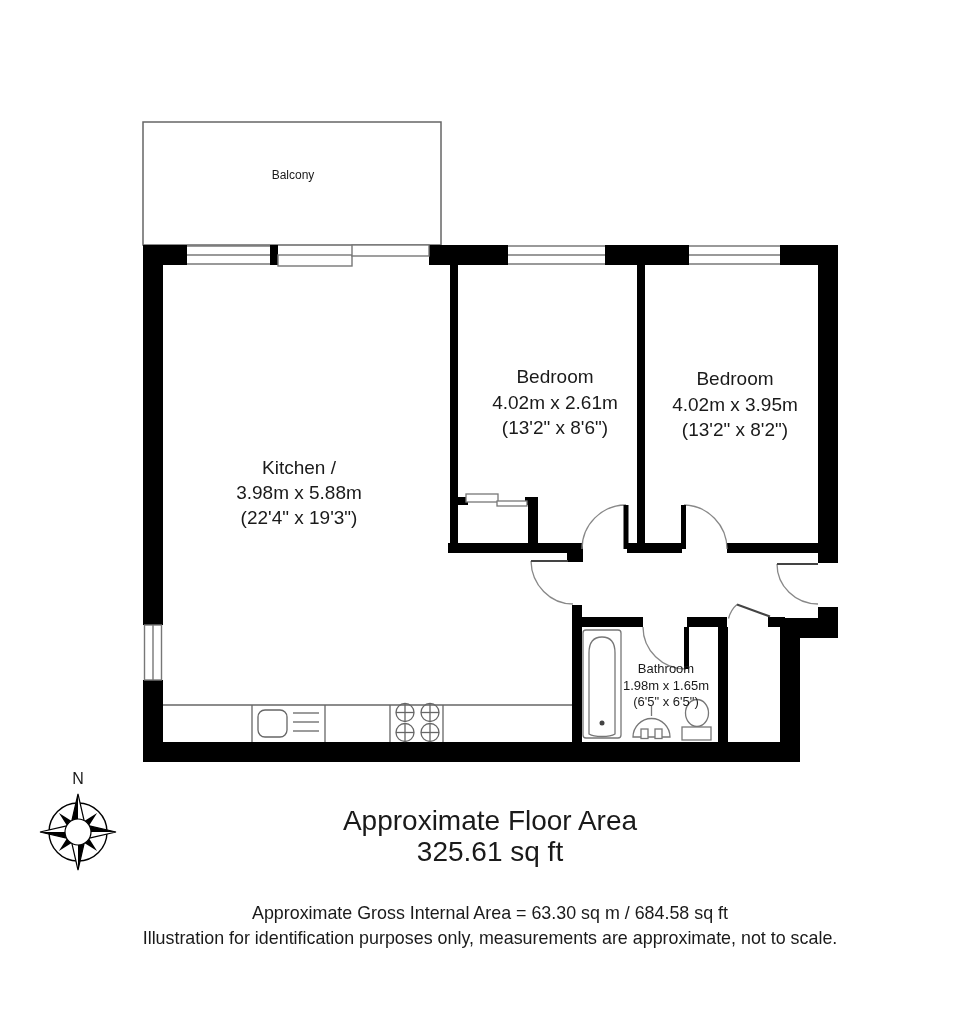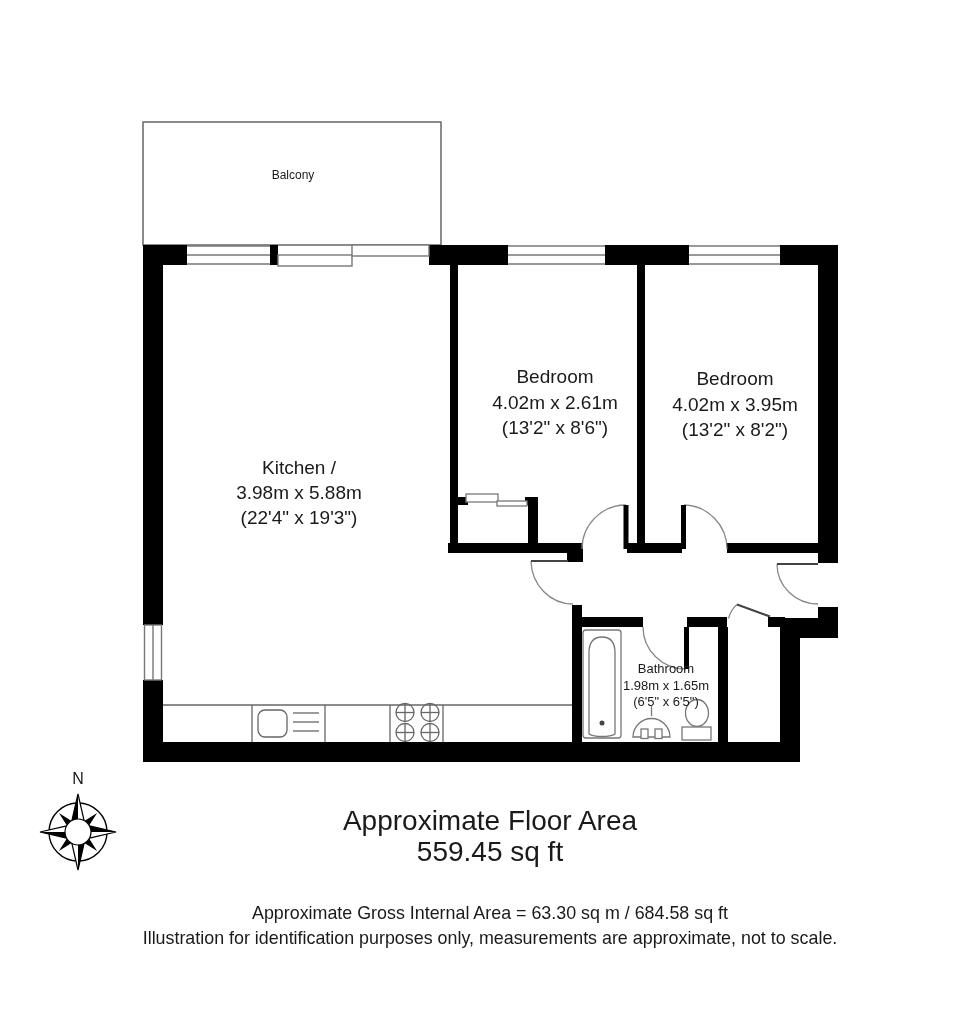--- a/index.html
+++ b/index.html
@@ -196,18 +196,18 @@
   <div class="lbl bath-lbl">
     <div>Bathroom</div>
     <div>1.98m x 1.65m</div>
     <div>(6'5" x 6'5")</div>
   </div>
 
   <div class="lbl north-lbl">N</div>
 
   <div class="lbl area-lbl">
     <div>Approximate Floor Area</div>
-    <div>559.45 sq ft</div>
+    <div>325.61 sq ft</div>
   </div>
   <div class="lbl gross-lbl">Approximate Gross Internal Area = 63.30 sq m / 684.58 sq ft</div>
   <div class="lbl disc-lbl">Illustration for identification purposes only, measurements are approximate, not to scale.</div>
 
 </div>
 
 </body></html>

